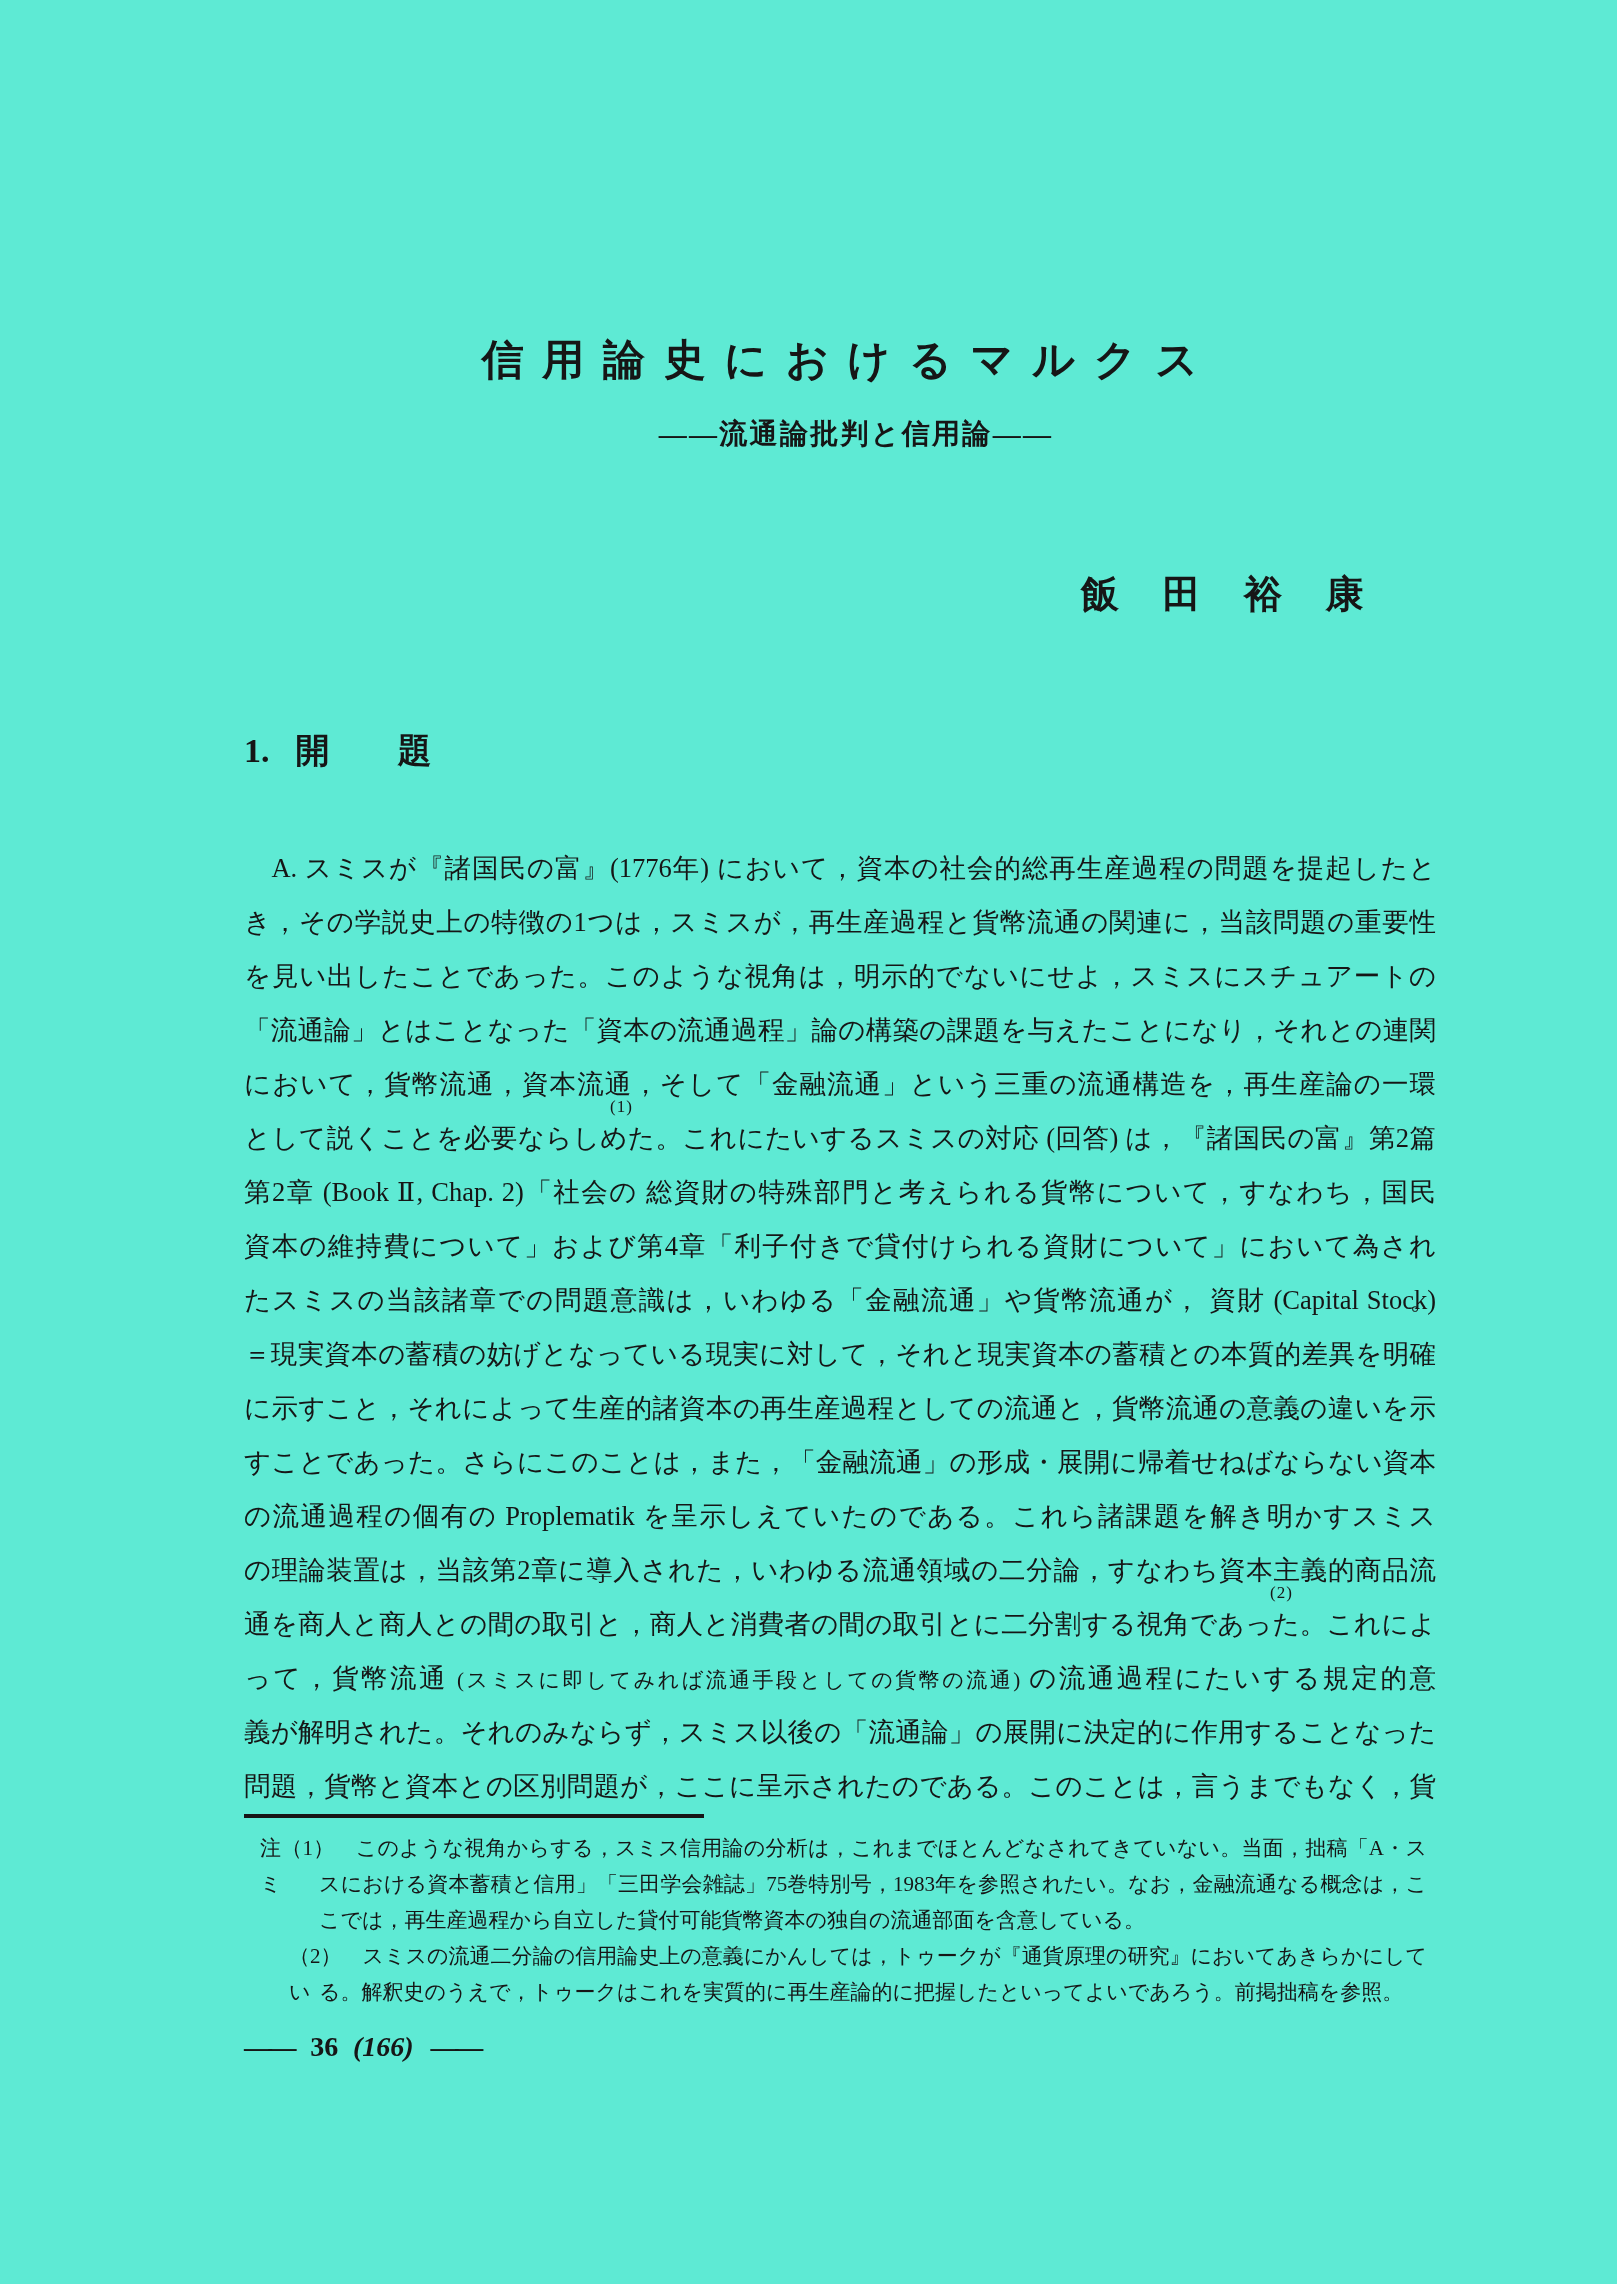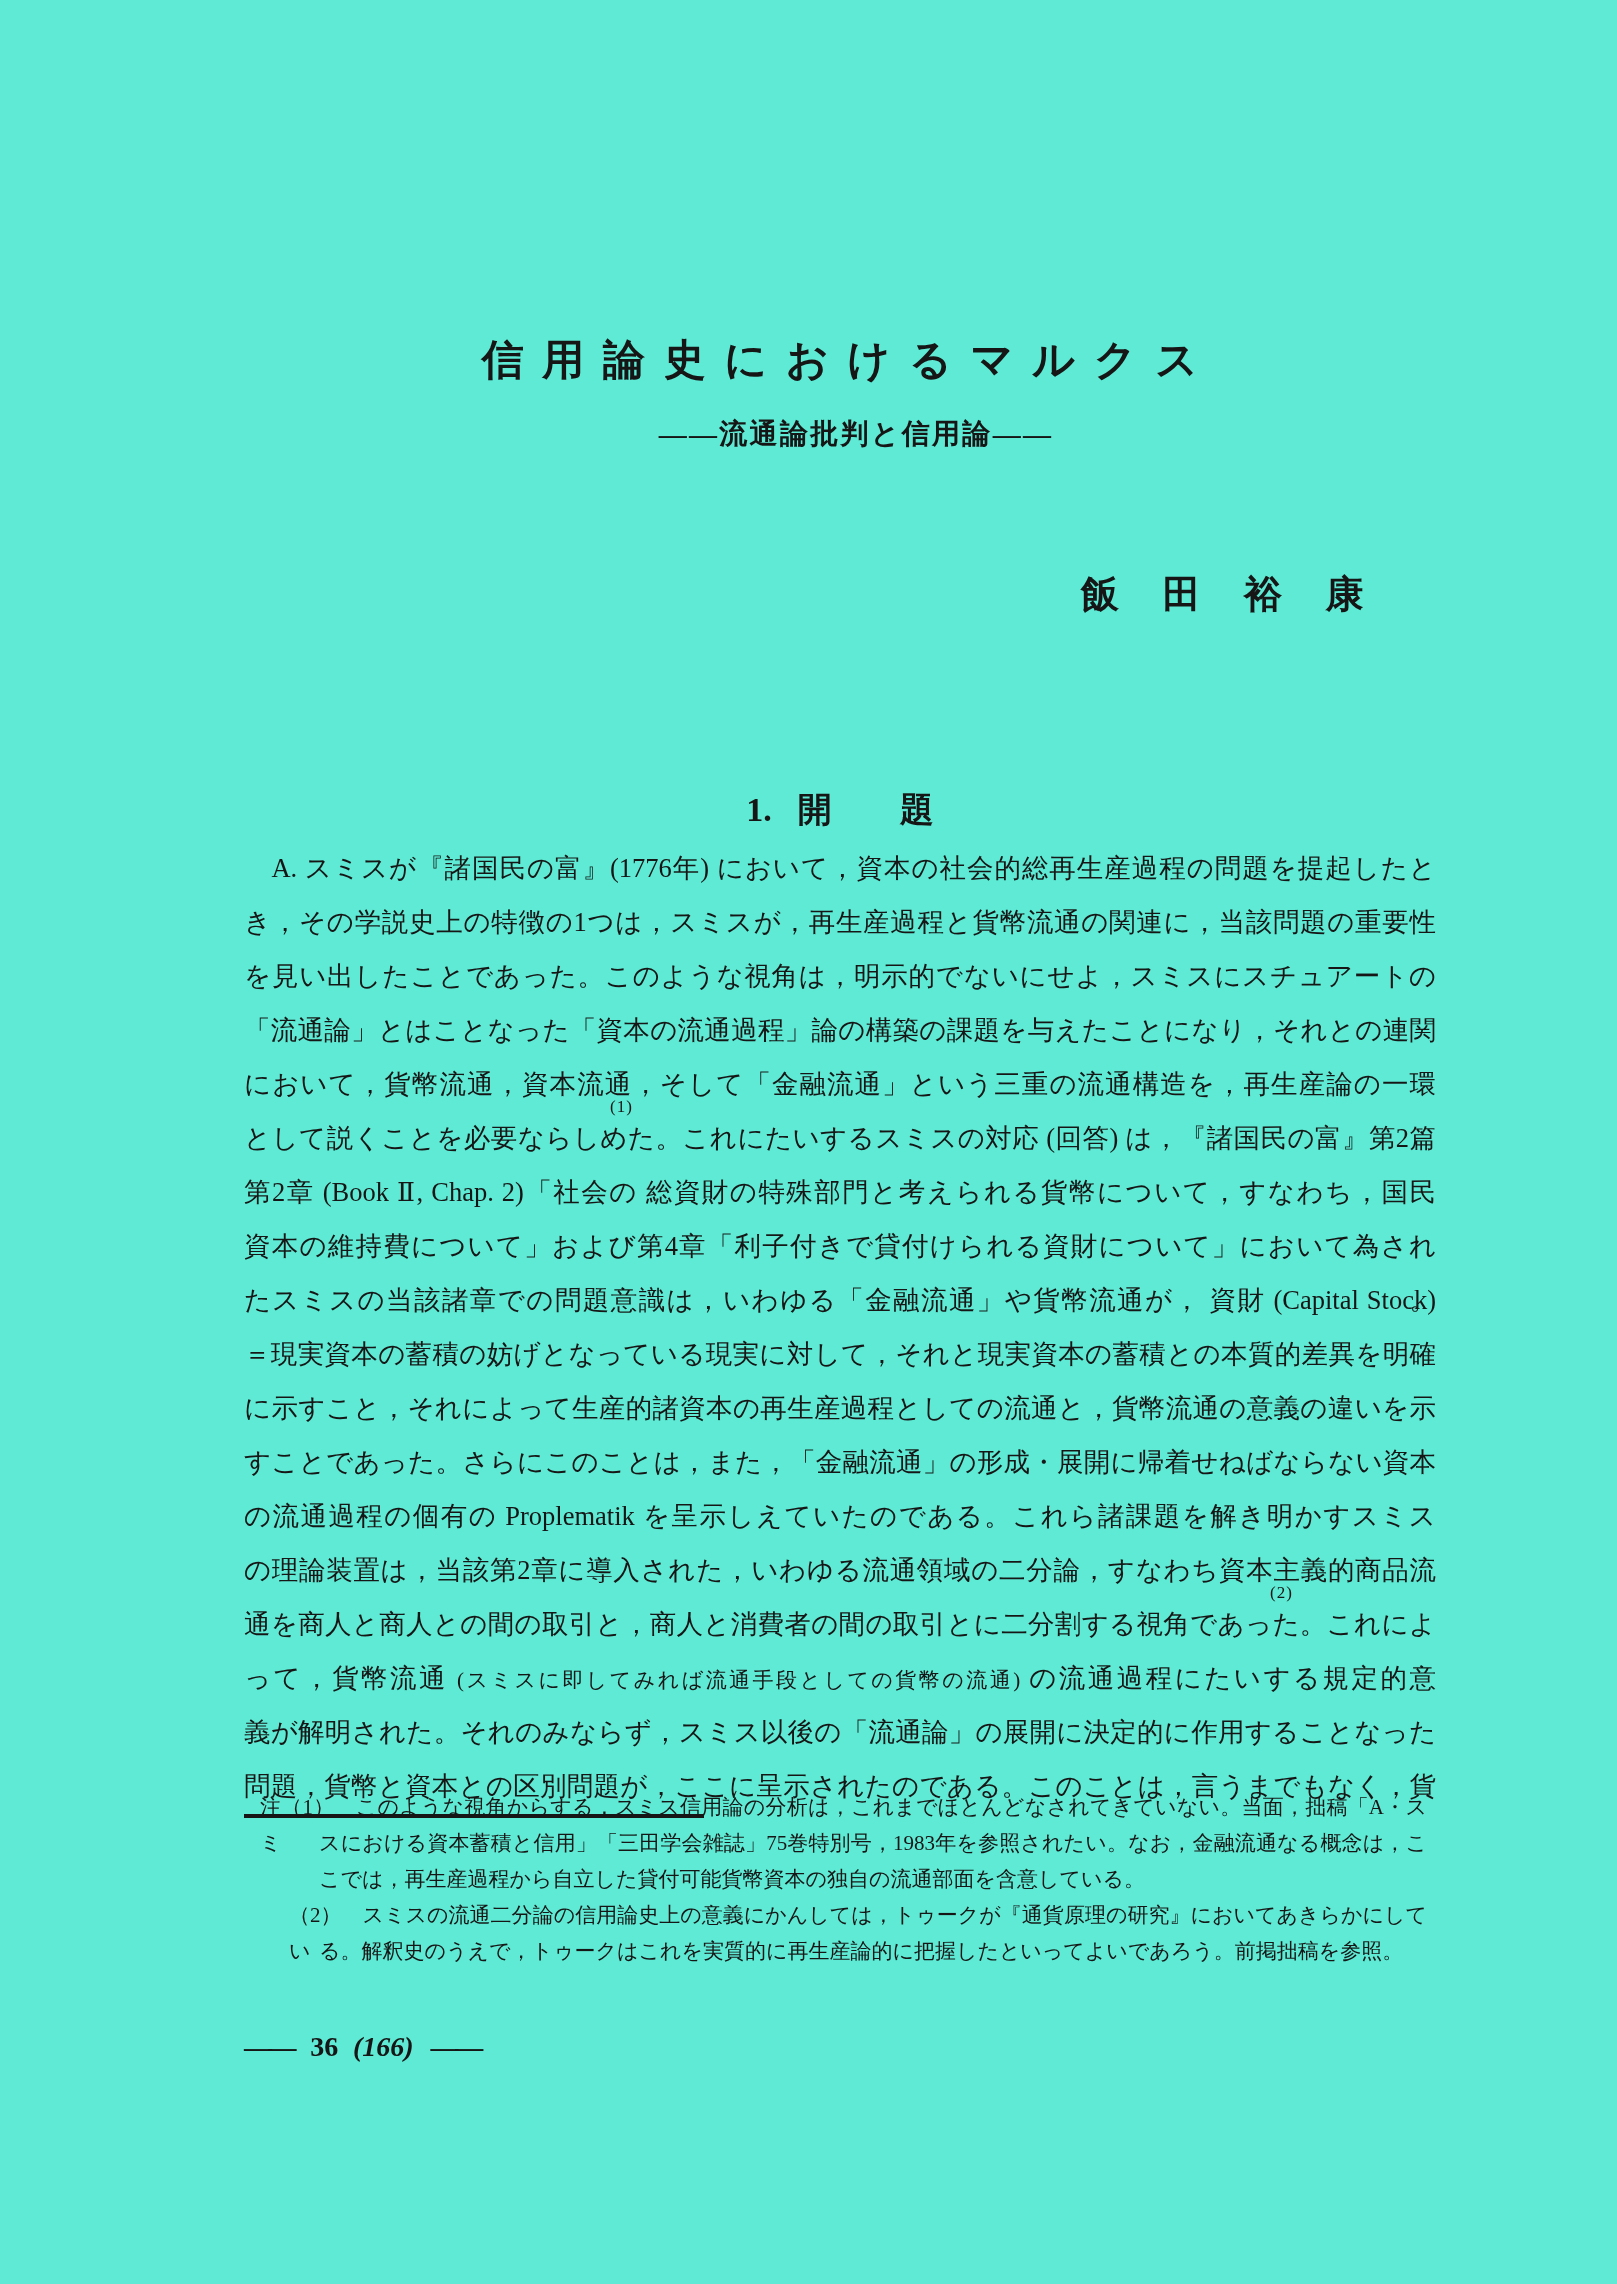--- a/index.html
+++ b/index.html
@@ -31,22 +31,22 @@
   }
   .author-name {
     position: absolute;
     top: 569px; left: 1081px;
     font-size: 38px; font-weight: 700;
     letter-spacing: 17px;
     white-space: nowrap;
   }
   .section-heading {
     position: absolute;
-    top: 787px; left: 244px; width: 1192px;
-    text-align: center;
+    top: 728px; left: 244px; width: 1192px;
+    text-align: left;
     font-size: 34px; font-weight: 700;
     white-space: nowrap;
   }
   .section-heading .sec-no { margin-right: 26px; }
   .body-block {
     position: absolute;
     top: 841px; left: 244px; width: 1192px;
   }
   .bline {
     position: relative;
@@ -69,21 +69,21 @@
   .sup-1 { left: 366px; }
   .sup-2 { left: 1026px; }
   .footnote-rule {
     position: absolute;
     top: 1814px; left: 244px;
     width: 460px; height: 4px;
     background: #161616;
   }
   .footnotes {
     position: absolute;
-    top: 1789px; left: 244px; width: 1183px;
+    top: 1830px; left: 244px; width: 1183px;
   }
   .fline {
     height: 36px; line-height: 36px;
     font-size: 21px;
     text-align: justify;
     text-align-last: justify;
   }
   .fline.hang-note  { margin-left: 16px; }
   .fline.hang-cont  { margin-left: 75px; }
   .fline.hang-num   { margin-left: 45px; }

